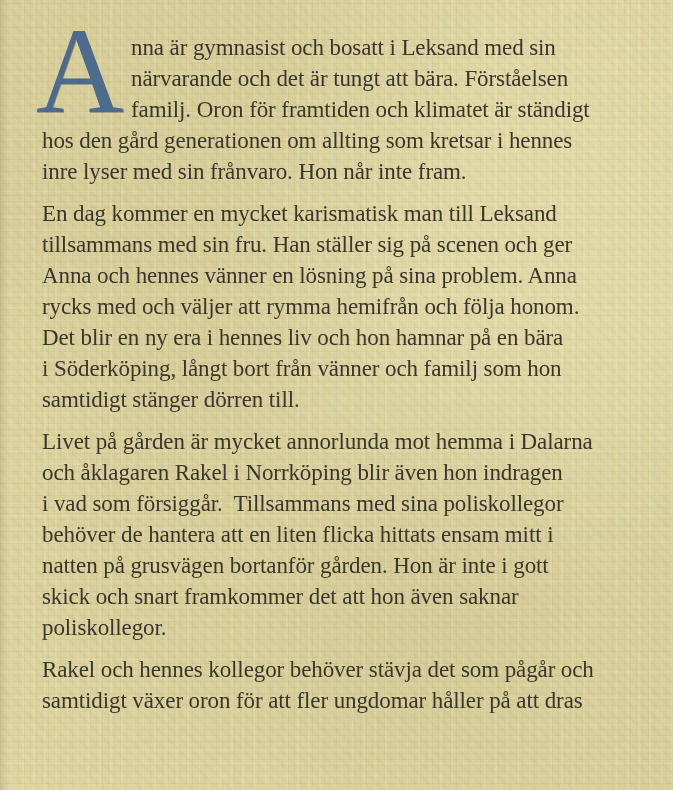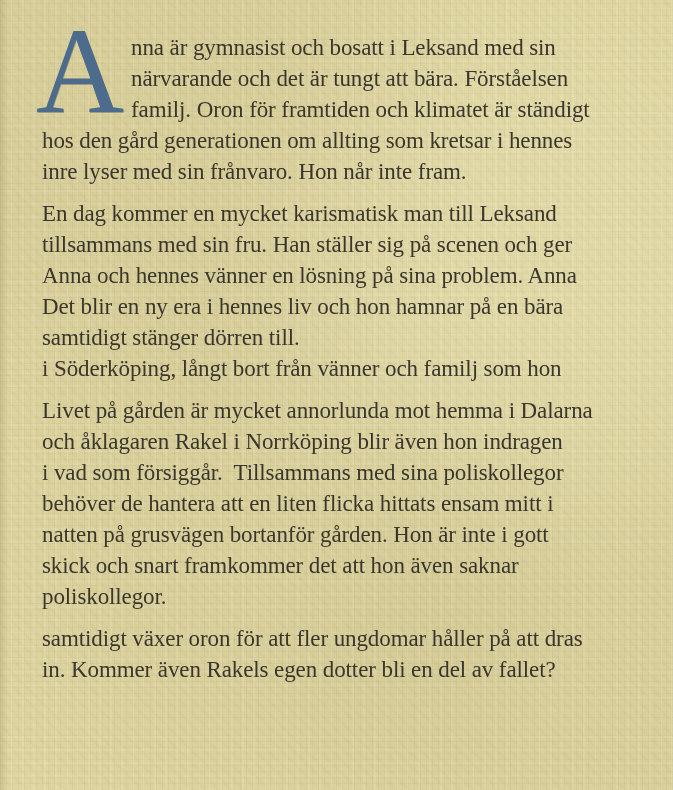--- a/index.html
+++ b/index.html
@@ -75,31 +75,32 @@
         <div class="line">nna är gymnasist och bosatt i Leksand med sin</div>
         <div class="line">närvarande och det är tungt att bära. Förståelsen</div>
         <div class="line">familj. Oron för framtiden och klimatet är ständigt</div>
         <div class="line">hos den gård generationen om allting som kretsar i hennes</div>
         <div class="line">inre lyser med sin frånvaro. Hon når inte fram.</div>
       </div>
       <div class="paragraph">
         <div class="line">En dag kommer en mycket karismatisk man till Leksand</div>
         <div class="line">tillsammans med sin fru. Han ställer sig på scenen och ger</div>
         <div class="line">Anna och hennes vänner en lösning på sina problem. Anna</div>
+        <div class="line">rycks med och väljer att rymma hemifrån och följa honom.</div>
         <div class="line">Det blir en ny era i hennes liv och hon hamnar på en bära</div>
+        <div class="line">i Söderköping, långt bort från vänner och familj som hon</div>
         <div class="line">samtidigt stänger dörren till.</div>
-        <div class="line">i Söderköping, långt bort från vänner och familj som hon</div>
       </div>
       <div class="paragraph">
         <div class="line">Livet på gården är mycket annorlunda mot hemma i Dalarna</div>
         <div class="line">och åklagaren Rakel i Norrköping blir även hon indragen</div>
         <div class="line">i vad som försiggår.  Tillsammans med sina poliskollegor</div>
         <div class="line">behöver de hantera att en liten flicka hittats ensam mitt i</div>
         <div class="line">natten på grusvägen bortanför gården. Hon är inte i gott</div>
         <div class="line">skick och snart framkommer det att hon även saknar</div>
         <div class="line">poliskollegor.</div>
       </div>
       <div class="paragraph">
+        <div class="line">Rakel och hennes kollegor behöver stävja det som pågår och</div>
         <div class="line">samtidigt växer oron för att fler ungdomar håller på att dras</div>
-        <div class="line">in. Kommer även Rakels egen dotter bli en del av fallet?</div>
       </div>
     </div>
 </div>
 
 </body></html>

